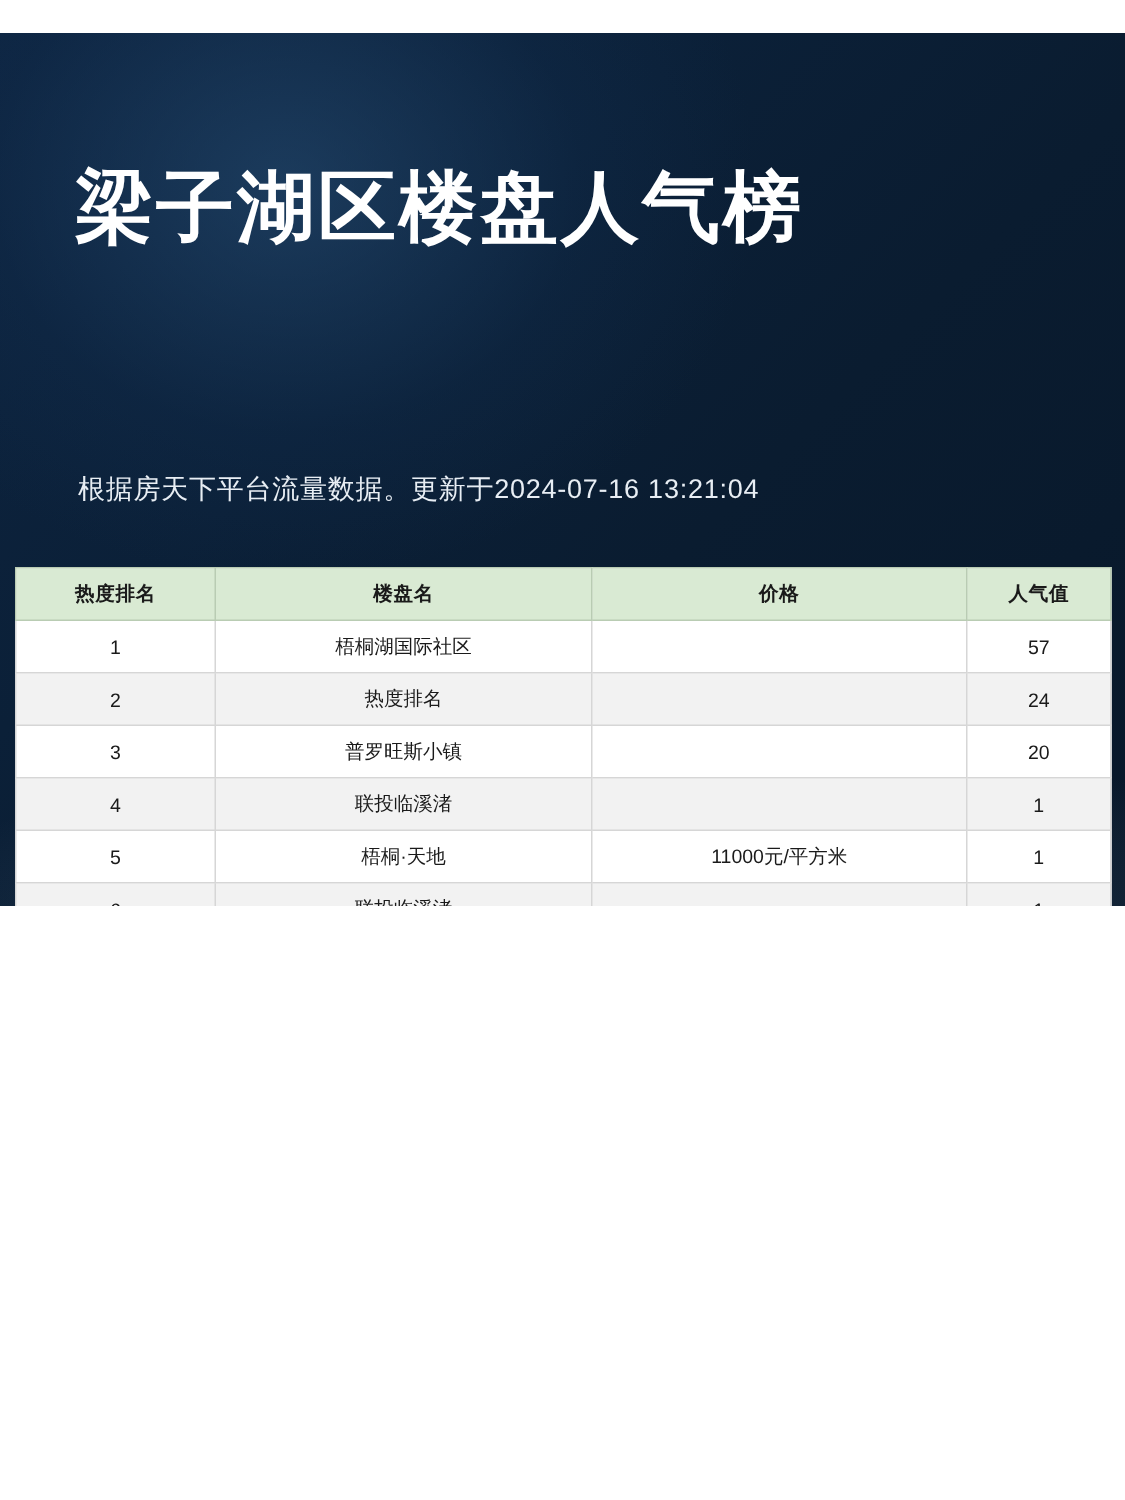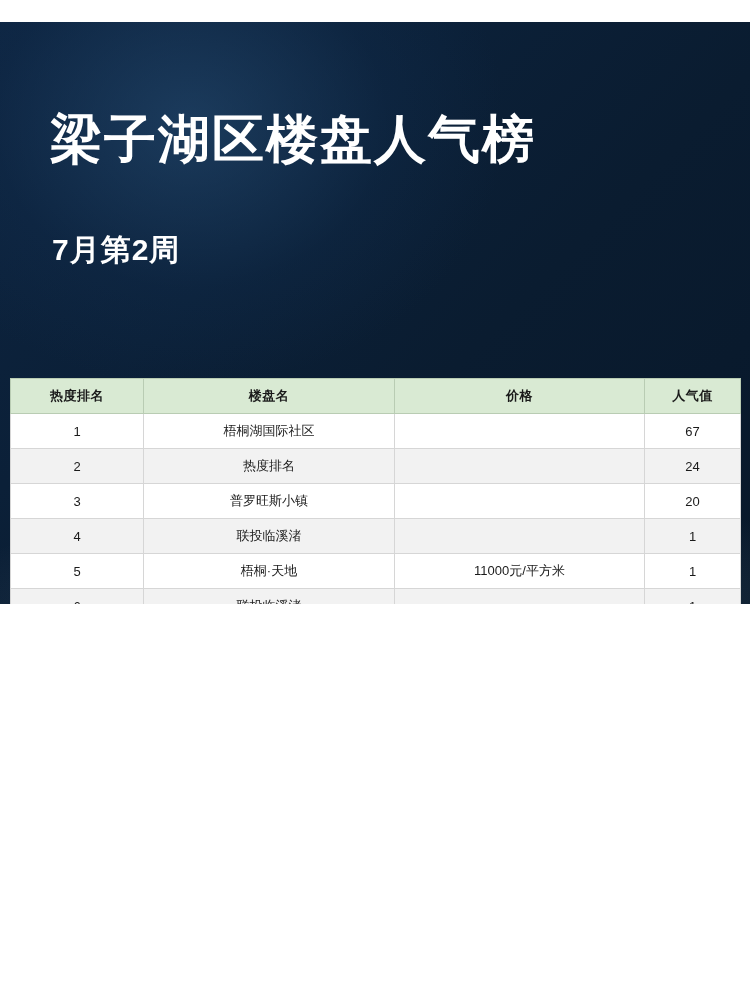--- a/index.html
+++ b/index.html
@@ -113,21 +113,21 @@
   col.c-price { width: 250px; }
   col.c-heat { width: 96px; }
 </style>
 </head>
 <body>
 
 <div class="poster">
   <div class="deco-band"></div>
 
   <div class="title">梁子湖区楼盘人气榜</div>
-  <div class="subtitle">7月第2周</div>
+  <div class="note">根据房天下平台流量数据。更新于2024-07-16 13:21:04</div>
 
   <div class="table-wrap">
     <table>
       <colgroup>
         <col class="c-rank">
         <col class="c-name">
         <col class="c-price">
         <col class="c-heat">
       </colgroup>
       <thead>
@@ -136,21 +136,21 @@
           <th>楼盘名</th>
           <th>价格</th>
           <th>人气值</th>
         </tr>
       </thead>
       <tbody>
         <tr>
           <td>1</td>
           <td>梧桐湖国际社区</td>
           <td></td>
-          <td>67</td>
+          <td>57</td>
         </tr>
         <tr>
           <td>2</td>
           <td>热度排名</td>
           <td></td>
           <td>24</td>
         </tr>
         <tr>
           <td>3</td>
           <td>普罗旺斯小镇</td>

